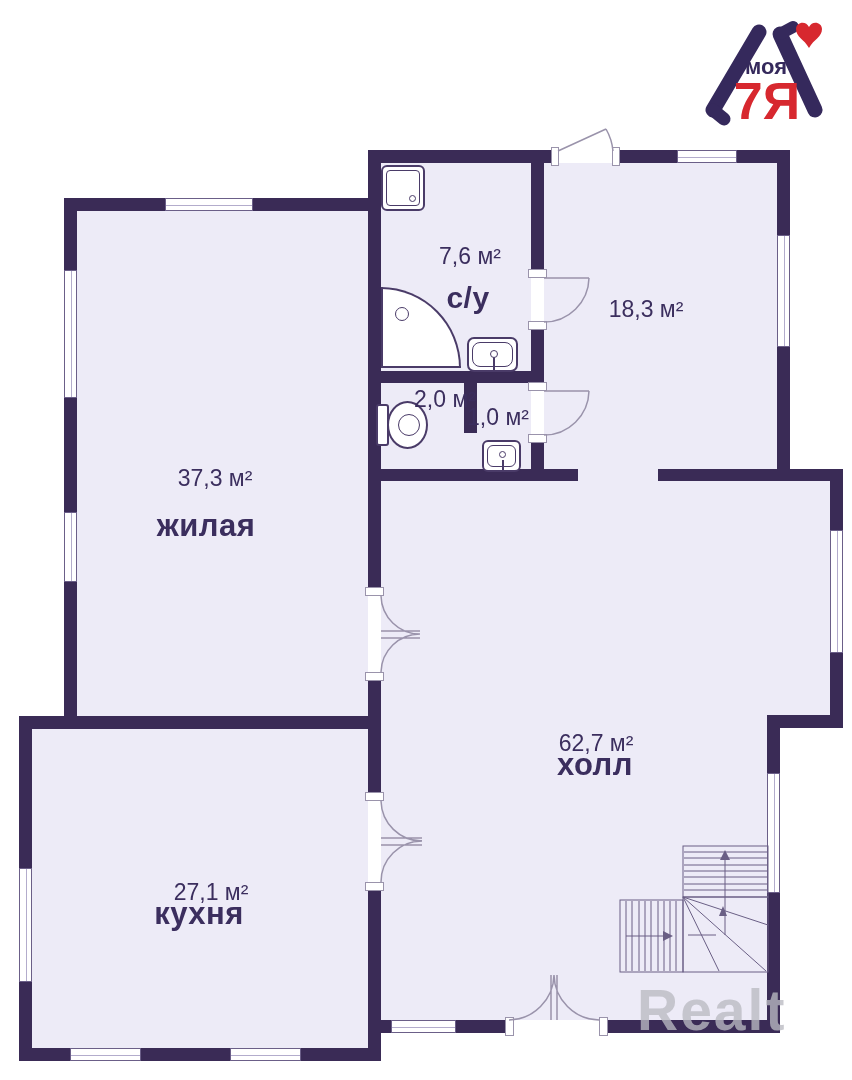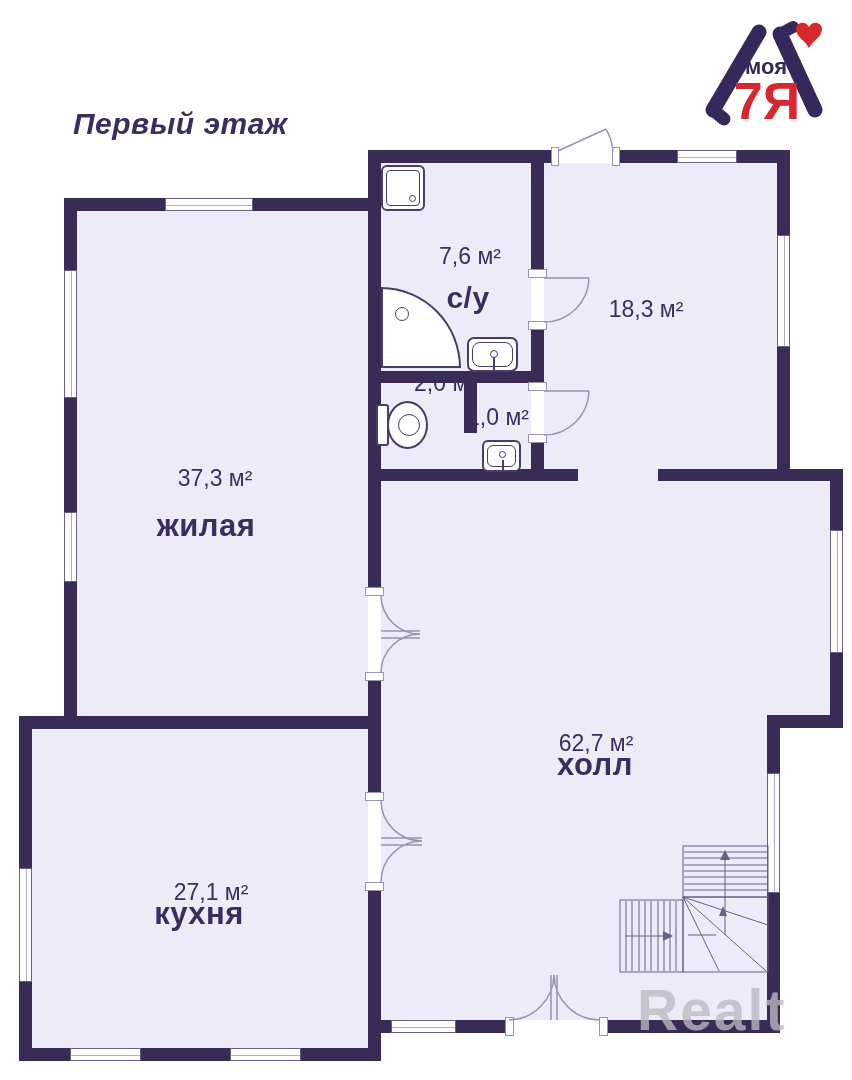--- a/index.html
+++ b/index.html
@@ -25,21 +25,20 @@
         color:var(--ink);letter-spacing:.5px;z-index:30;}
   .watermark{position:absolute;left:637px;top:977px;font-size:57px;font-weight:bold;
         letter-spacing:2px;color:var(--watermark);z-index:40;}
   .logo{position:absolute;left:693px;top:12px;z-index:30;}
 </style>
 </head>
 <body>
 
 <div id="plan">
 
-  <div class="title">Первый этаж</div>
 
   <svg class="logo" width="152" height="135" viewBox="0 0 152 135">
     <g stroke="#35295c" stroke-linecap="round" stroke-linejoin="round" fill="none">
       <path d="M 20 98 L 66 20" stroke-width="15"></path>
       <path d="M 20 98 L 31 107" stroke-width="13"></path>
       <path d="M 122 98 L 87 22" stroke-width="15"></path>
       <path d="M 87 22 L 100 15" stroke-width="12"></path>
     </g>
     <path fill="#d7282f" stroke="none" d="M 116 36 C 111 27 103 25 103 17 C 103 10 113 8 116 15 C 119 8 129 10 129 17 C 129 25 121 27 116 36 Z"></path>
     <text x="73" y="62" text-anchor="middle" font-family="Liberation Sans,sans-serif" font-size="22" font-weight="bold" fill="#35295c">моя</text>
@@ -144,21 +143,21 @@
     <div class="dot" style="left:9px;top:11px;width:22px;height:22px;"></div>
   </div>
   <div class="fix" style="left:482px;top:440px;width:39px;height:32px;border-radius:6px;">
     <div class="fix-inner" style="left:3px;top:3px;right:3px;bottom:3px;border-radius:6px;"></div>
     <div class="stem" style="left:18px;bottom:0;width:2px;height:10px;"></div>
     <div class="dot" style="left:15px;top:9px;width:7px;height:7px;"></div>
   </div>
 
   <div class="area" style="left:470px;top:256px;">7,6 м²</div>
   <div class="rname" style="left:468px;top:298px;">с/у</div>
-  <div class="area" style="left:445px;top:383px;">2,0 м²</div>
+  <div class="area" style="left:445px;top:399px;">2,0 м²</div>
   <div class="area" style="left:498px;top:417px;">1,0 м²</div>
   <div class="area" style="left:646px;top:309px;">18,3 м²</div>
   <div class="area" style="left:215px;top:478px;">37,3 м²</div>
   <div class="rname" style="left:206px;top:526px;font-size:31px;">жилая</div>
   <div class="area" style="left:596px;top:743px;">62,7 м²</div>
   <div class="rname" style="left:595px;top:765px;font-size:31px;">холл</div>
   <div class="area" style="left:211px;top:892px;">27,1 м²</div>
   <div class="rname" style="left:199px;top:914px;font-size:31px;">кухня</div>
 
   <div class="watermark">Realt</div>

